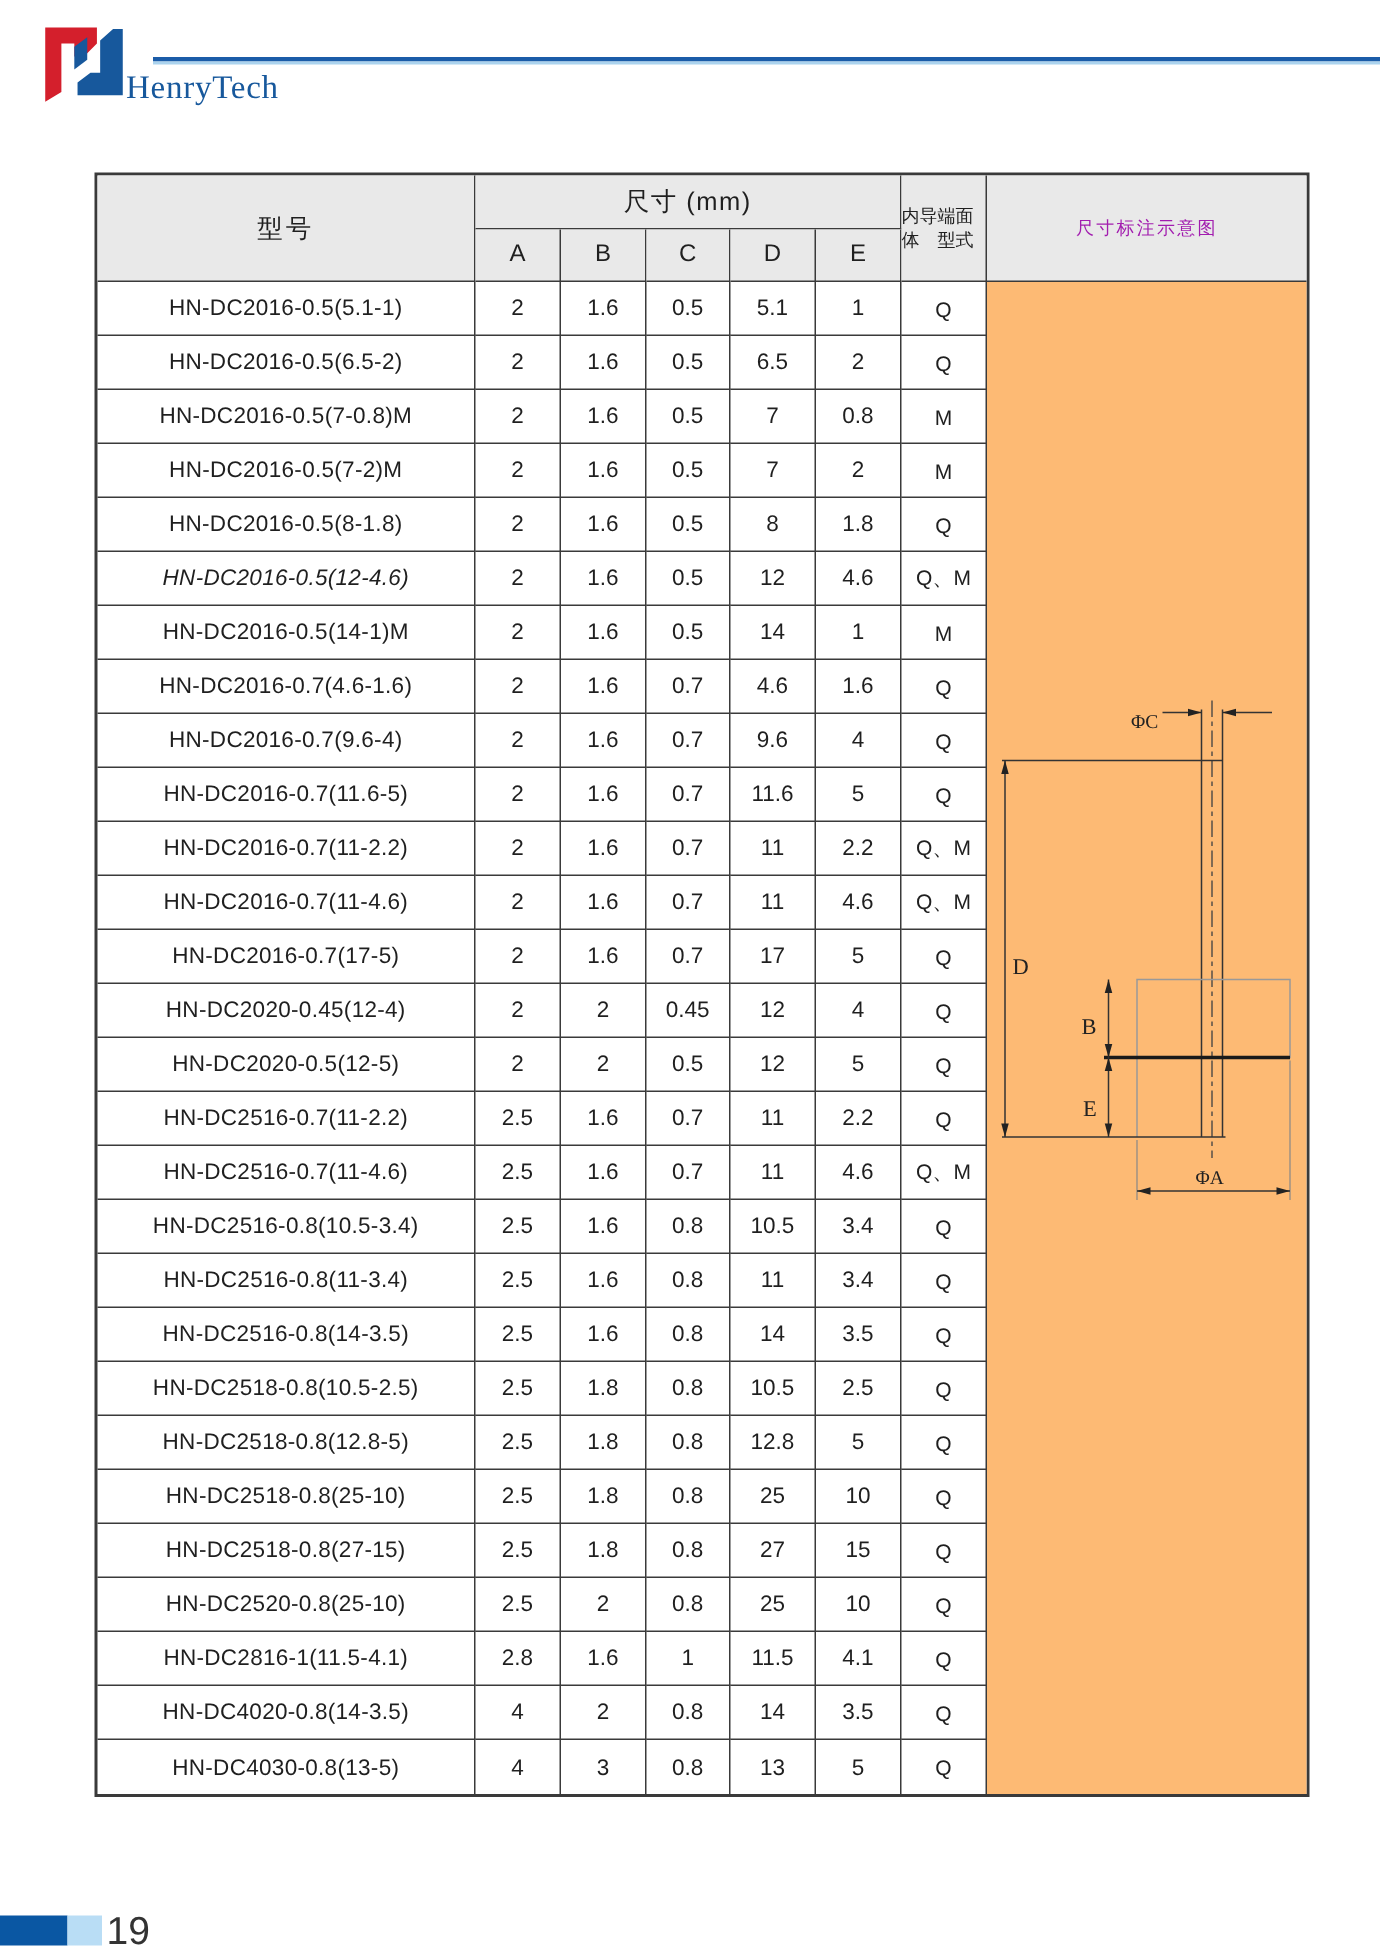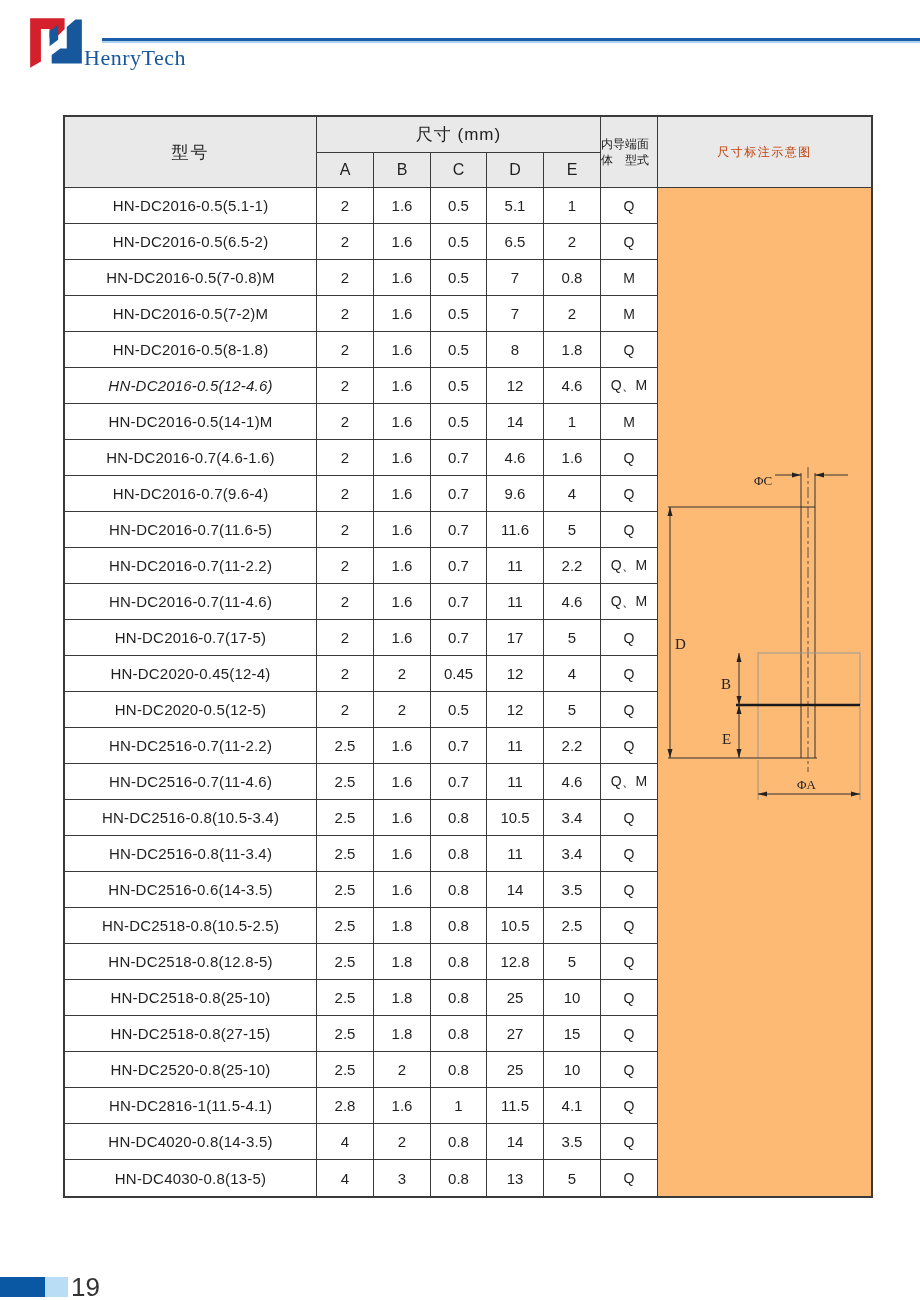--- a/index.html
+++ b/index.html
@@ -33,21 +33,21 @@
   .hdr{background:#e9e9e9;}
   .hdr-model{grid-column:1;grid-row:1 / span 2;font-size:17px;letter-spacing:2px;}
   .hdr-dims{grid-column:2 / span 5;grid-row:1;font-size:17px;letter-spacing:1px;}
   .hdr-letter{font-size:16px;grid-row:2;}
   .hdr-conductor{
     grid-column:7;grid-row:1 / span 2;font-size:12px;line-height:16px;
     text-align:left;flex-direction:row;
   }
   .hdr-diagram{
     grid-column:8;grid-row:1 / span 2;border-right:none;
-    font-size:12px;color:#c2410c;letter-spacing:1.5px;
+    font-size:12px;color:#a21caf;letter-spacing:1.5px;
   }
   .model-cell{font-size:15px;letter-spacing:.2px;}
   .num-cell{font-size:15px;}
   .type-cell{font-size:14px;}
   .diagram-cell{
     grid-column:8;grid-row:3 / span 28;border:none;position:relative;
     background:#fdba74;
   }
   .diagram-svg{position:absolute;inset:0;width:100%;height:100%;}
   .diagram-svg text{font-family:"Liberation Serif",serif;fill:#222;}
@@ -265,21 +265,21 @@
     <div class="cell num-cell" style="grid-area: 20 / 5;">10.5</div>
     <div class="cell num-cell" style="grid-area: 20 / 6;">3.4</div>
     <div class="cell type-cell" style="grid-area: 20 / 7;">Q</div>
     <div class="cell model-cell" style="grid-area: 21 / 1;">HN-DC2516-0.8(11-3.4)</div>
     <div class="cell num-cell" style="grid-area: 21 / 2;">2.5</div>
     <div class="cell num-cell" style="grid-area: 21 / 3;">1.6</div>
     <div class="cell num-cell" style="grid-area: 21 / 4;">0.8</div>
     <div class="cell num-cell" style="grid-area: 21 / 5;">11</div>
     <div class="cell num-cell" style="grid-area: 21 / 6;">3.4</div>
     <div class="cell type-cell" style="grid-area: 21 / 7;">Q</div>
-    <div class="cell model-cell" style="grid-area: 22 / 1;">HN-DC2516-0.6(14-3.5)</div>
+    <div class="cell model-cell" style="grid-area: 22 / 1;">HN-DC2516-0.8(14-3.5)</div>
     <div class="cell num-cell" style="grid-area: 22 / 2;">2.5</div>
     <div class="cell num-cell" style="grid-area: 22 / 3;">1.6</div>
     <div class="cell num-cell" style="grid-area: 22 / 4;">0.8</div>
     <div class="cell num-cell" style="grid-area: 22 / 5;">14</div>
     <div class="cell num-cell" style="grid-area: 22 / 6;">3.5</div>
     <div class="cell type-cell" style="grid-area: 22 / 7;">Q</div>
     <div class="cell model-cell" style="grid-area: 23 / 1;">HN-DC2518-0.8(10.5-2.5)</div>
     <div class="cell num-cell" style="grid-area: 23 / 2;">2.5</div>
     <div class="cell num-cell" style="grid-area: 23 / 3;">1.8</div>
     <div class="cell num-cell" style="grid-area: 23 / 4;">0.8</div>

